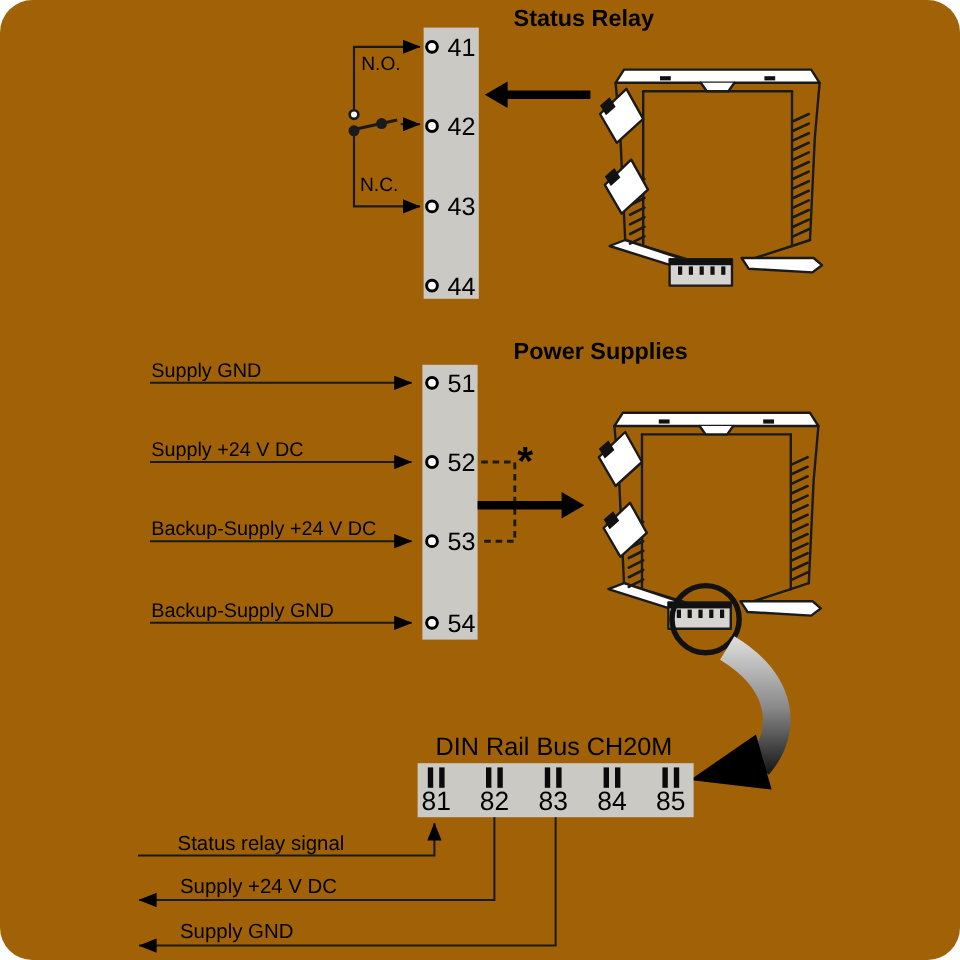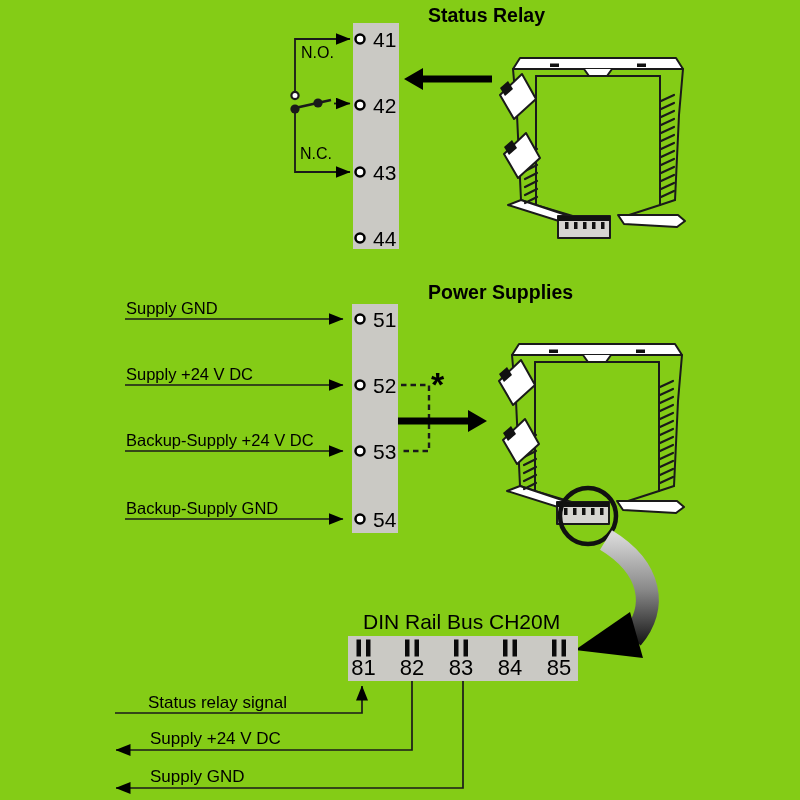--- a/index.html
+++ b/index.html
@@ -1,16 +1,16 @@
 <!DOCTYPE html>
 <html><head>
 <meta charset="utf-8">
 <style>
   html,body{margin:0;padding:0;background:#ffffff;}
-  .stage{position:relative;width:800px;height:800px;background:#84cc16;overflow:hidden;}
+  .stage{position:relative;width:800px;height:800px;background:#a16207;overflow:hidden;border-radius:27px;}
   svg{display:block;}
   text{font-family:"Liberation Sans","DejaVu Sans",sans-serif;fill:#000;}
   .title{font-size:19.5px;font-weight:bold;}
   .bustitle{font-size:21px;}
   .term{font-size:21px;}
   .busnum{font-size:22px;}
   .lbl{font-size:16.5px;}
   .siglbl{font-size:17px;}
   .contact{font-size:16px;}
   .star{font-size:34px;font-weight:bold;}

